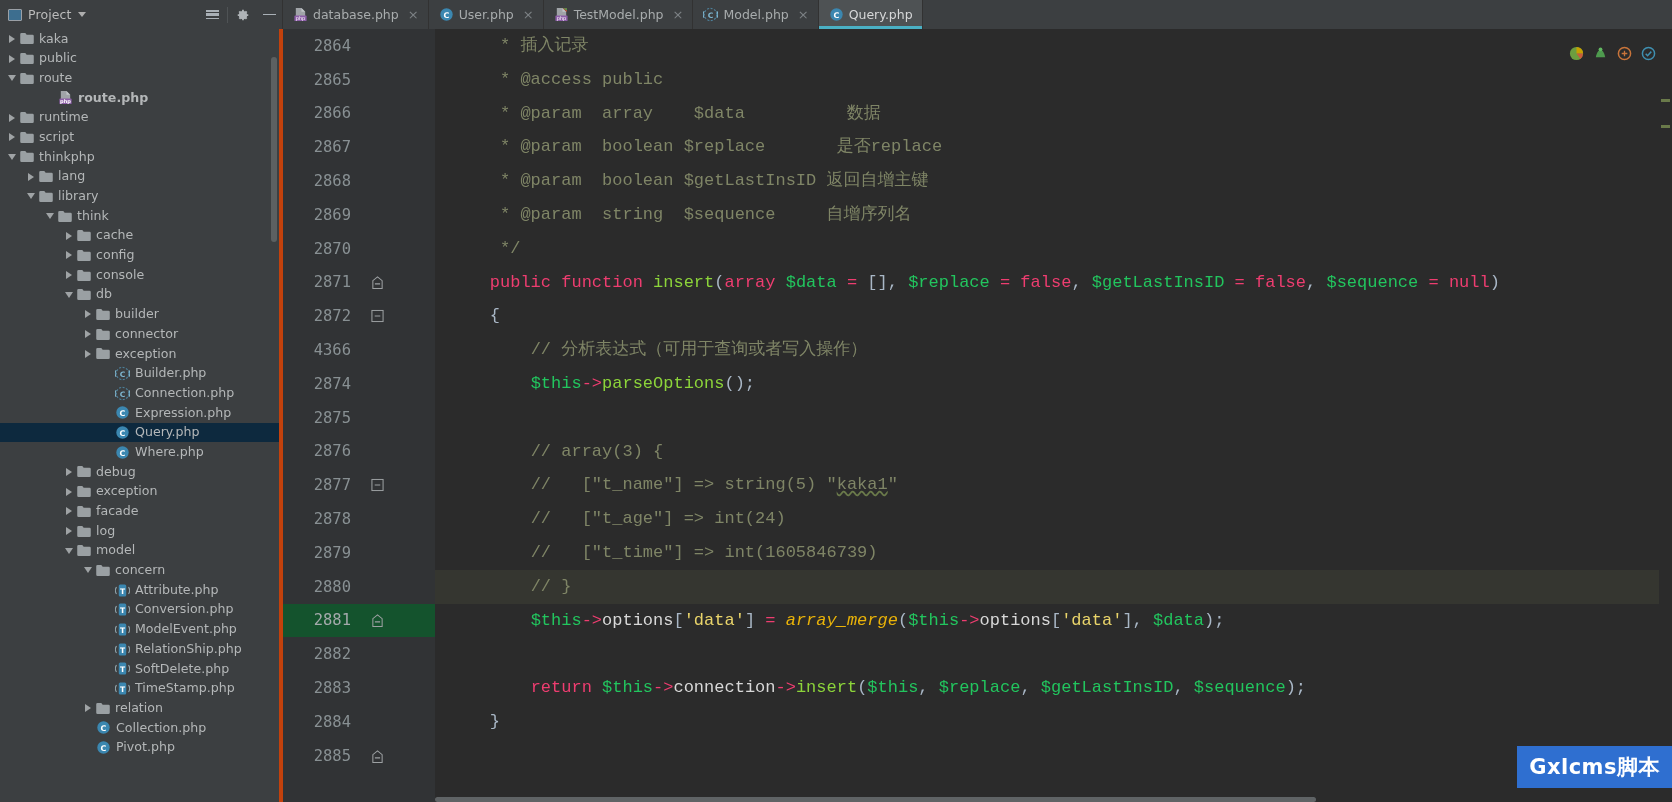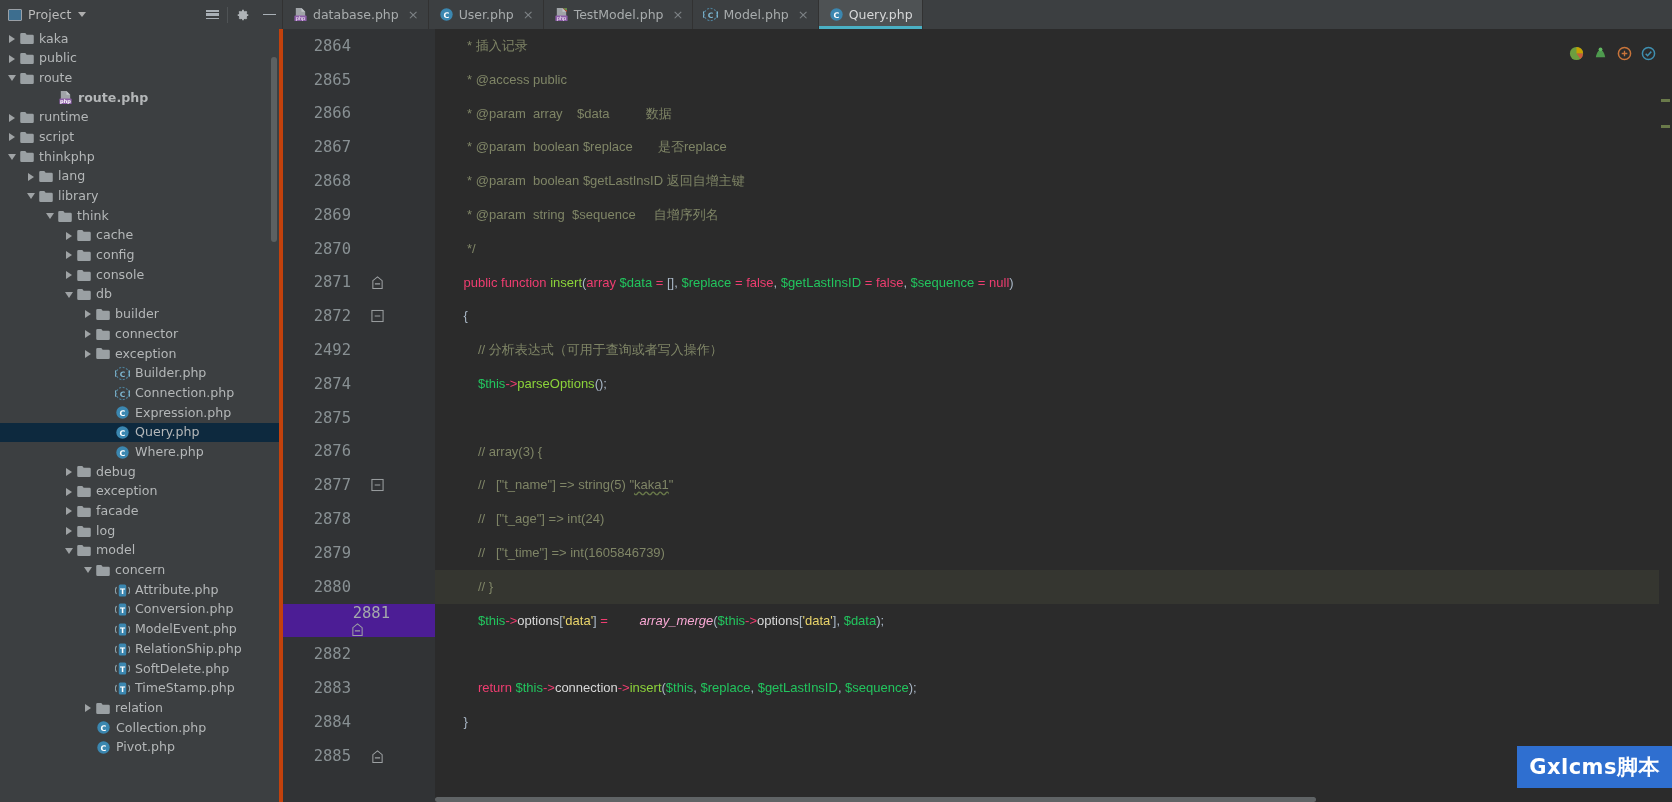--- a/index.html
+++ b/index.html
@@ -111,34 +111,34 @@
   }
   .fold-mark svg { display:block; }
   
   .fold-line {
     position: absolute; left: 172px; width: 1px; background: #606366;
   }
 
   .code-area { flex: 1; position: relative; background: #2b2b2b; overflow: hidden; }
   .code-row {
     height: 33.8px; line-height: 33.8px; white-space: pre;
-    font-family: Liberation Sans, sans-serif;
-    font-size: 13px; color: #a9b7c6; padding-left: 14px;
+    font-family: Liberation Mono, monospace;
+    font-size: 17px; color: #a9b7c6; padding-left: 14px;
   }
   .code-row.cur { background: #353630; }
-  .gutter .ln-row.cur { background: #4c1d95; flex-direction: column; }
+  .gutter .ln-row.cur { background: #14532d; }
 
   
   .t-com   { color: #7f8566; }
   .t-kw    { color: #ee3d70; }
   .t-fn    { color: #8cd43a; }
   .t-str   { color: #e9d46a; }
   .t-var   { color: #22c55e; }
   .t-arrow { color: #ee3d70; }
-  .t-builtin { color: #f9a8d4; font-style: italic; margin-left: 28px; }
+  .t-builtin { color: #eab308; font-style: italic; }
   .t-plain { color: #d8d8d8; }
   .t-op    { color: #ee3d70; }
   .typo { text-decoration: underline wavy #6a7a4a; text-decoration-skip-ink: none; }
 
   
   .inspect-widget {
     position: absolute; top: 12px; right: 8px; height: 24px;
     display: flex; align-items: center; gap: 9px; padding: 0 8px;
     background: #2b2b2b; z-index: 6;
   }
@@ -727,21 +727,21 @@
               <span class="fold-area">
                 <span class="fold-mark">
                   <svg width="13" height="13" viewBox="0 0 14 14">
                     <rect x="1" y="1" width="12" height="12" fill="none" stroke="#9da1a3" stroke-width="1.1"></rect>
                     <path d="M4 7h6" stroke="#9da1a3" stroke-width="1.2"></path>
                   </svg>
                 </span>
               </span>
             </div>
             <div class="ln-row">
-              <span class="ln-num">2492</span>
+              <span class="ln-num">4366</span>
               <span class="fold-area"></span>
             </div>
             <div class="ln-row">
               <span class="ln-num">2874</span>
               <span class="fold-area"></span>
             </div>
             <div class="ln-row">
               <span class="ln-num">2875</span>
               <span class="fold-area"></span>
             </div>

